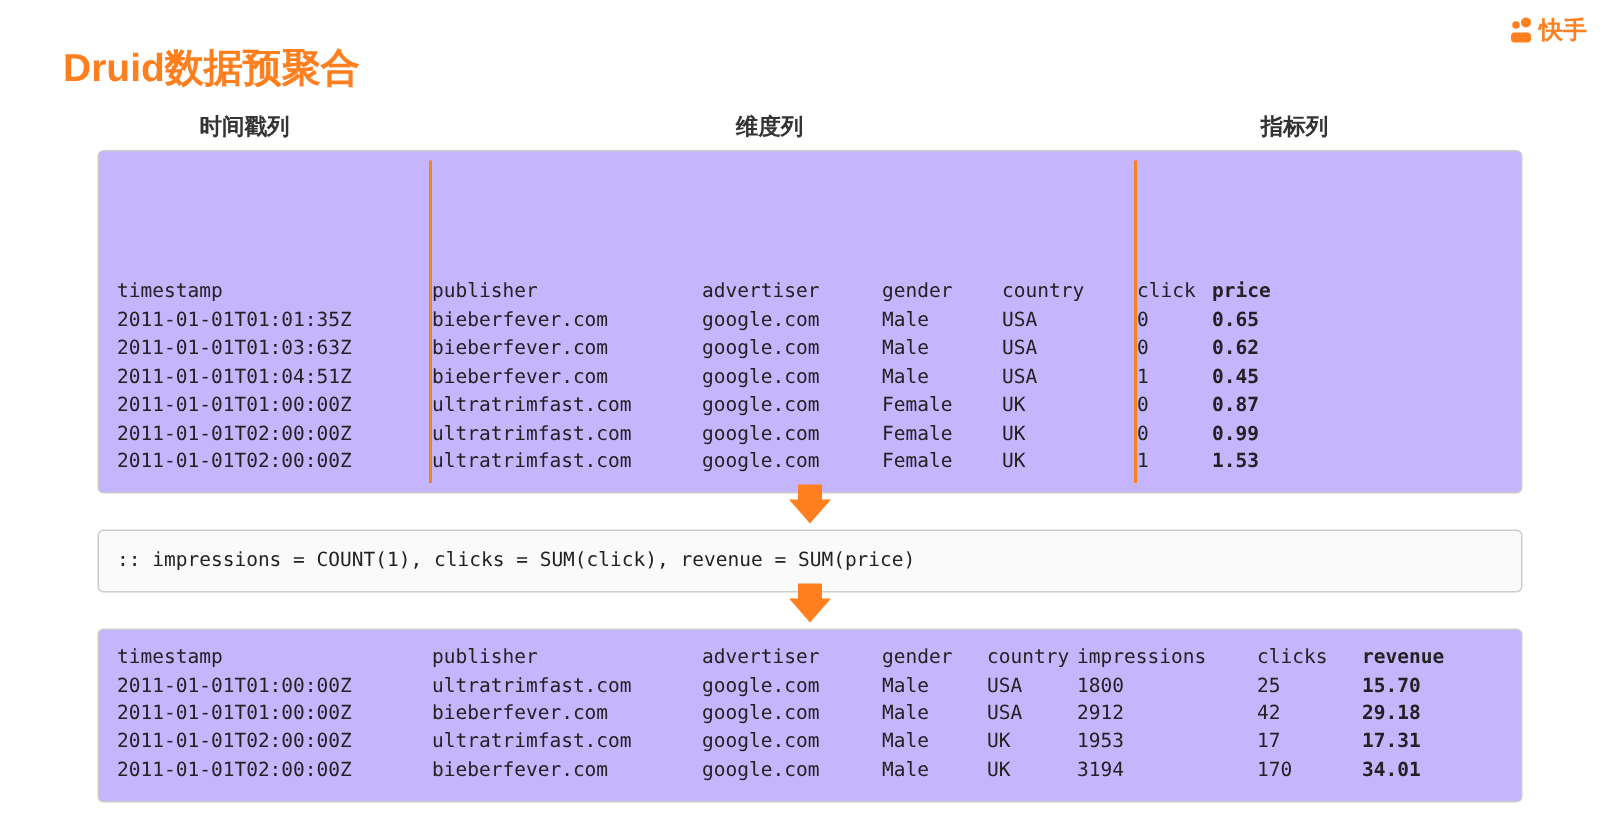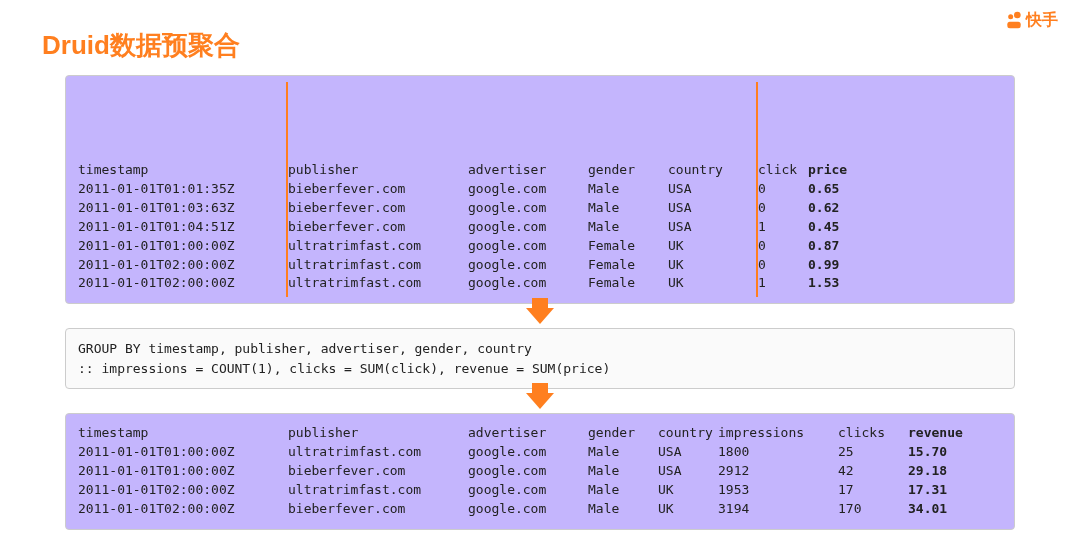--- a/index.html
+++ b/index.html
@@ -127,32 +127,36 @@
     <circle cx="8" cy="8" r="3" fill="#ff7f1f"></circle>
     <rect x="4" y="14" width="16" height="8" rx="3" fill="#ff7f1f"></rect>
   </svg>
   <span class="logo-text">快手</span>
 </div>
 
 <h1 class="title">Druid数据预聚合</h1>
 
 <div class="content">
 
+  <div class="section-labels">
+    <div class="lab-time">时间戳列</div>
+    <div class="lab-dim">维度列</div>
+    <div class="lab-metric">指标列</div>
+  </div>
 
   <div class="table-box" id="table1">
     <div class="vline" style="left:220px"></div>
     <div class="vline" style="left:690px"></div>
   <div class="row"><span class="cell c-ts">timestamp</span><span class="cell c-pub">publisher</span><span class="cell c-adv">advertiser</span><span class="cell c-gen">gender</span><span class="cell c-ctry">country</span><span class="cell c-click">click</span><span class="cell c-price">price</span></div><div class="row"><span class="cell c-ts">2011-01-01T01:01:35Z</span><span class="cell c-pub">bieberfever.com</span><span class="cell c-adv">google.com</span><span class="cell c-gen">Male</span><span class="cell c-ctry">USA</span><span class="cell c-click">0</span><span class="cell c-price">0.65</span></div><div class="row"><span class="cell c-ts">2011-01-01T01:03:63Z</span><span class="cell c-pub">bieberfever.com</span><span class="cell c-adv">google.com</span><span class="cell c-gen">Male</span><span class="cell c-ctry">USA</span><span class="cell c-click">0</span><span class="cell c-price">0.62</span></div><div class="row"><span class="cell c-ts">2011-01-01T01:04:51Z</span><span class="cell c-pub">bieberfever.com</span><span class="cell c-adv">google.com</span><span class="cell c-gen">Male</span><span class="cell c-ctry">USA</span><span class="cell c-click">1</span><span class="cell c-price">0.45</span></div><div class="row"><span class="cell c-ts">2011-01-01T01:00:00Z</span><span class="cell c-pub">ultratrimfast.com</span><span class="cell c-adv">google.com</span><span class="cell c-gen">Female</span><span class="cell c-ctry">UK</span><span class="cell c-click">0</span><span class="cell c-price">0.87</span></div><div class="row"><span class="cell c-ts">2011-01-01T02:00:00Z</span><span class="cell c-pub">ultratrimfast.com</span><span class="cell c-adv">google.com</span><span class="cell c-gen">Female</span><span class="cell c-ctry">UK</span><span class="cell c-click">0</span><span class="cell c-price">0.99</span></div><div class="row"><span class="cell c-ts">2011-01-01T02:00:00Z</span><span class="cell c-pub">ultratrimfast.com</span><span class="cell c-adv">google.com</span><span class="cell c-gen">Female</span><span class="cell c-ctry">UK</span><span class="cell c-click">1</span><span class="cell c-price">1.53</span></div></div>
 
   <div class="arrow-wrap">
       <div class="arrow"></div>
     </div>
 
   <div class="groupby-box">
-    <div>GROUP BY timestamp, publisher, advertiser, gender, country</div>
     <div>  :: impressions = COUNT(1),  clicks = SUM(click),  revenue = SUM(price)</div>
   </div>
 
   <div class="arrow-wrap">
       <div class="arrow"></div>
     </div>
 
   <div class="table-box" id="table2"><div class="row"><span class="cell c2-ts">timestamp</span><span class="cell c2-pub">publisher</span><span class="cell c2-adv">advertiser</span><span class="cell c2-gen">gender</span><span class="cell c2-ctry">country</span><span class="cell c2-imp">impressions</span><span class="cell c2-clk">clicks</span><span class="cell c2-rev">revenue</span></div><div class="row"><span class="cell c2-ts">2011-01-01T01:00:00Z</span><span class="cell c2-pub">ultratrimfast.com</span><span class="cell c2-adv">google.com</span><span class="cell c2-gen">Male</span><span class="cell c2-ctry">USA</span><span class="cell c2-imp">1800</span><span class="cell c2-clk">25</span><span class="cell c2-rev">15.70</span></div><div class="row"><span class="cell c2-ts">2011-01-01T01:00:00Z</span><span class="cell c2-pub">bieberfever.com</span><span class="cell c2-adv">google.com</span><span class="cell c2-gen">Male</span><span class="cell c2-ctry">USA</span><span class="cell c2-imp">2912</span><span class="cell c2-clk">42</span><span class="cell c2-rev">29.18</span></div><div class="row"><span class="cell c2-ts">2011-01-01T02:00:00Z</span><span class="cell c2-pub">ultratrimfast.com</span><span class="cell c2-adv">google.com</span><span class="cell c2-gen">Male</span><span class="cell c2-ctry">UK</span><span class="cell c2-imp">1953</span><span class="cell c2-clk">17</span><span class="cell c2-rev">17.31</span></div><div class="row"><span class="cell c2-ts">2011-01-01T02:00:00Z</span><span class="cell c2-pub">bieberfever.com</span><span class="cell c2-adv">google.com</span><span class="cell c2-gen">Male</span><span class="cell c2-ctry">UK</span><span class="cell c2-imp">3194</span><span class="cell c2-clk">170</span><span class="cell c2-rev">34.01</span></div></div>
 
 </div>

